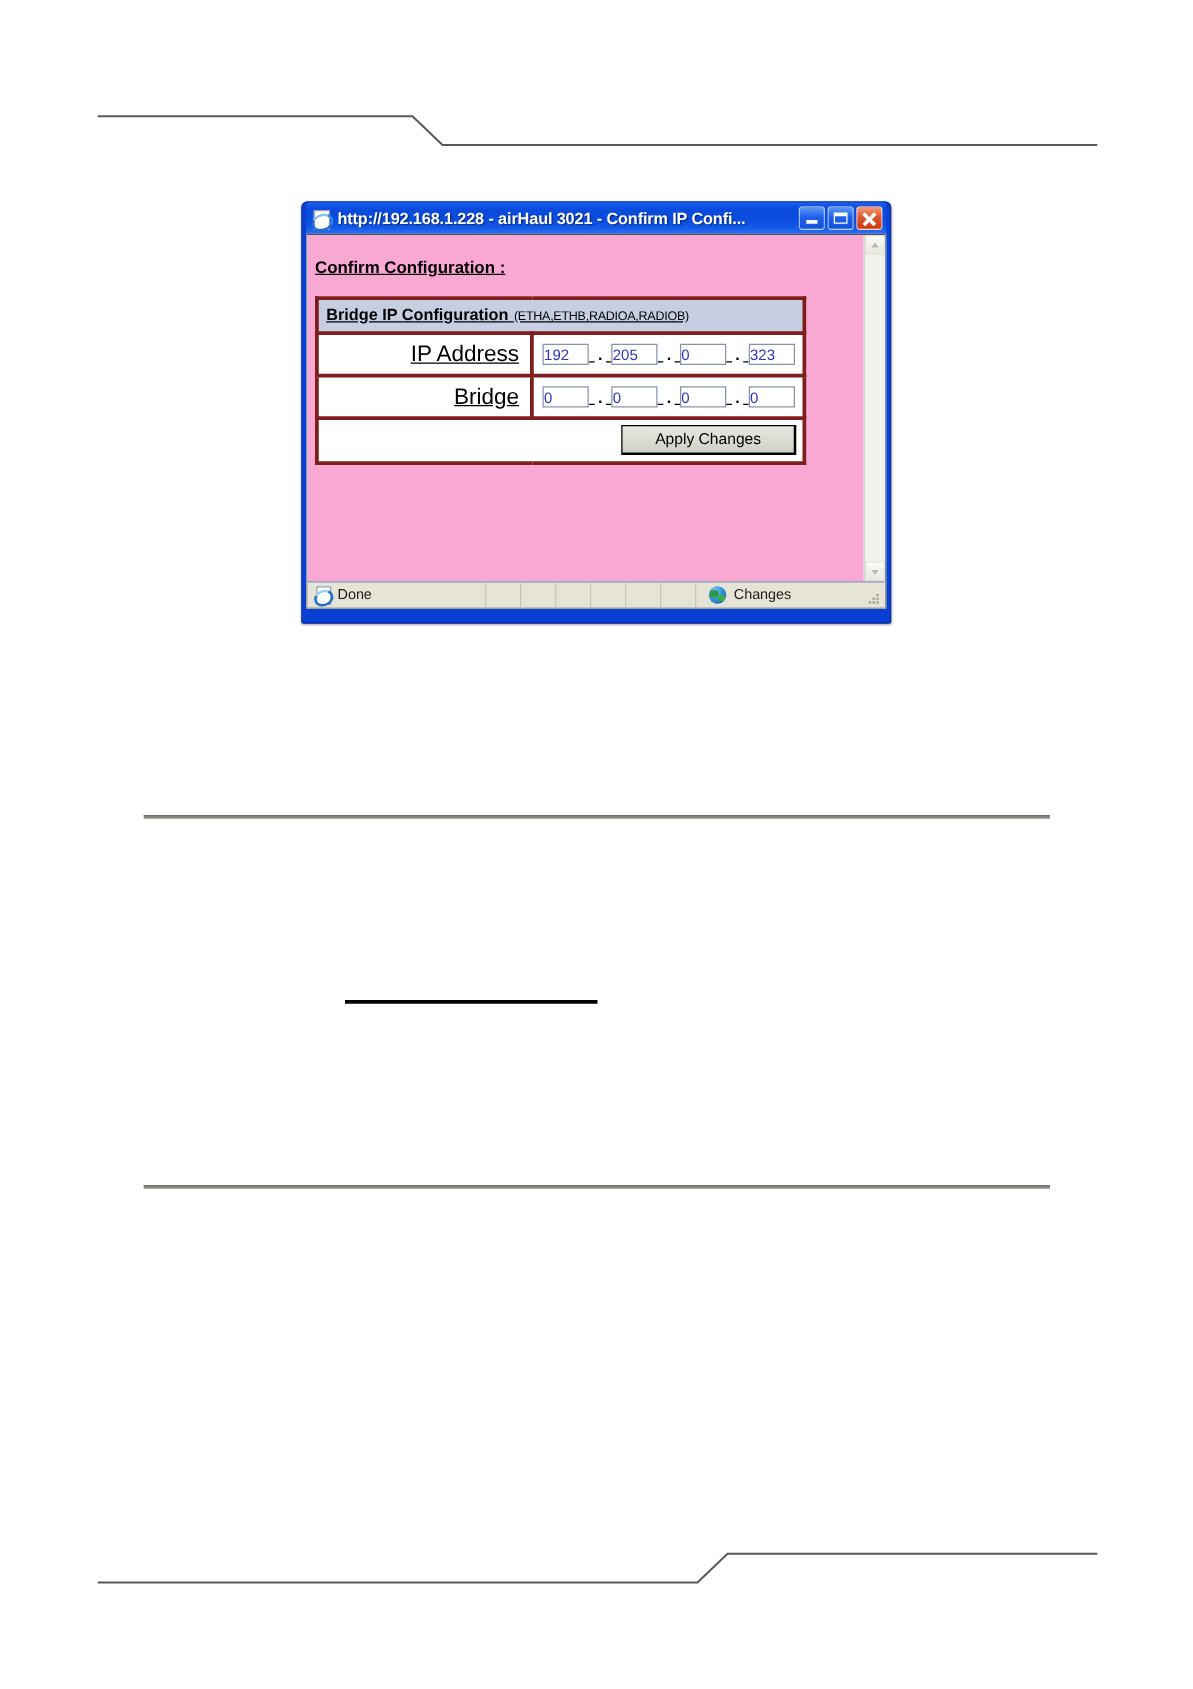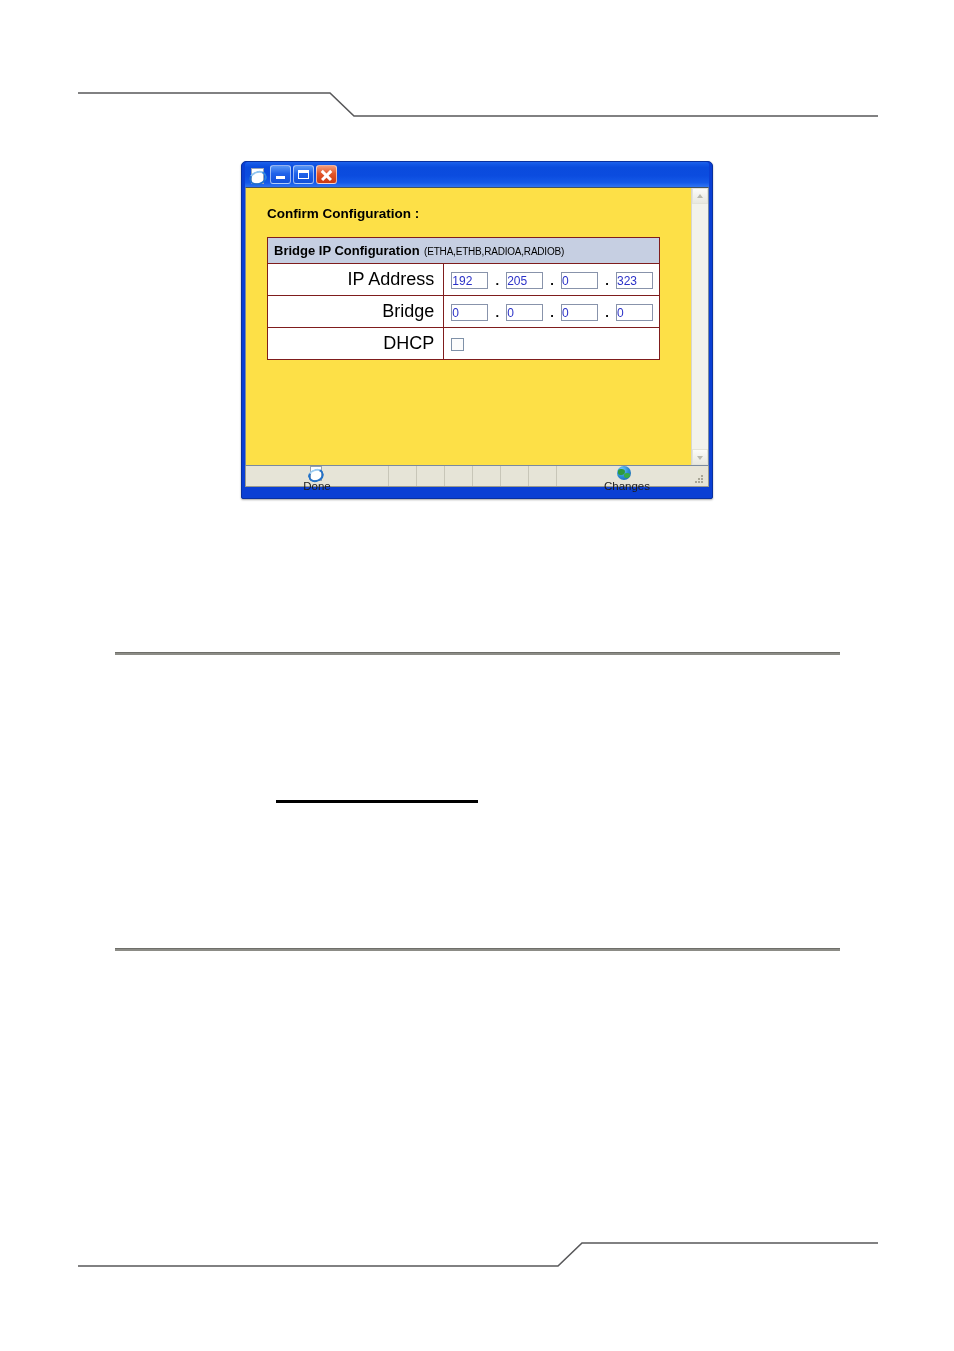--- a/index.html
+++ b/index.html
@@ -162,41 +162,42 @@
     background: #ffffff;
     border: 1px solid #7a8aa0;
     border-top-color: #44525f;
     box-sizing: border-box;
     display: flex;
     overflow: hidden;
   }
 
   .page-canvas {
     flex: 1 1 auto;
-    background: #fde047;
-    padding: 18px 0 0 21px;
+    background: #f9a8d4;
+    padding: 18px 0 0 6px;
     overflow: hidden;
+    text-decoration: underline;
   }
 
   .confirm-heading {
     font-size: 13.5px;
     font-weight: bold;
     color: #000000;
     margin: 0 0 16px 0;
   }
 
   
   .cfg-table {
     border-collapse: collapse;
     border: 1px solid #9aa6bd;
     width: 393px;
     background: #ffffff;
   }
   .cfg-table td {
-    border: 1px solid #7f1d1d;
+    border: 3px solid #7f1d1d;
     padding: 0;
     vertical-align: middle;
   }
   .cfg-head-cell {
     background: #c6cfe2;
     padding: 3px 6px 4px 6px !important;
     white-space: nowrap;
   }
   .cfg-head-title {
     font-size: 13px;
@@ -321,21 +322,20 @@
     font-size: 11.5px;
     color: #1d1d1d;
   }
   .status-pane {
     border-right: 1px solid #c8c6b8;
     display: flex;
     align-items: center;
     padding: 0 5px;
     box-sizing: border-box;
     white-space: nowrap;
-    flex-direction: column;
   }
   .status-pane.done  { flex: 0 0 143px; }
   .status-pane.blank { flex: 0 0 28px; }
   .status-pane.zone  { flex: 1 1 auto; border-right: none; padding-left: 10px; }
 
   .status-ie-icon {
     width: 14px; height: 14px;
     margin-right: 5px;
     flex: 0 0 14px;
     position: relative;
@@ -418,20 +418,21 @@
 <div class="hr-thick rule-b"></div>
 <div class="short-underline"></div>
 
 <div class="ie-window">
 
   <div class="title-bar">
     <span class="ie-doc-icon">
       <span class="page"></span>
       <span class="swirl"></span>
     </span>
+    <span class="title-text">http://192.168.1.228 - airHaul 3021 - Confirm IP Confi...</span>
     <span class="win-buttons">
       <span class="win-btn min"></span>
       <span class="win-btn max"></span>
       <span class="win-btn close">
         <span class="x1"></span>
           <span class="x2"></span>
       </span>
     </span>
   </div>
 
@@ -470,27 +471,26 @@
               <span class="octet">0</span>
               <span class="dot-sep">.</span>
               <span class="octet">0</span>
               <span class="dot-sep">.</span>
               <span class="octet">0</span>
               <span class="dot-sep">.</span>
               <span class="octet">0</span>
             </td>
           </tr>
 
+
           <tr>
-            <td class="cfg-label">DHCP</td>
-            <td class="cfg-value">
-              <span class="checkbox"></span>
+            <td class="cfg-button-cell" colspan="2">
+              <span class="apply-btn">Apply Changes</span>
             </td>
           </tr>
-
         </tbody>
       </table>
     </div>
 
     <div class="vscroll">
       <div class="scroll-arrow up"></div>
       <div class="scroll-arrow down"></div>
     </div>
   </div>
 

